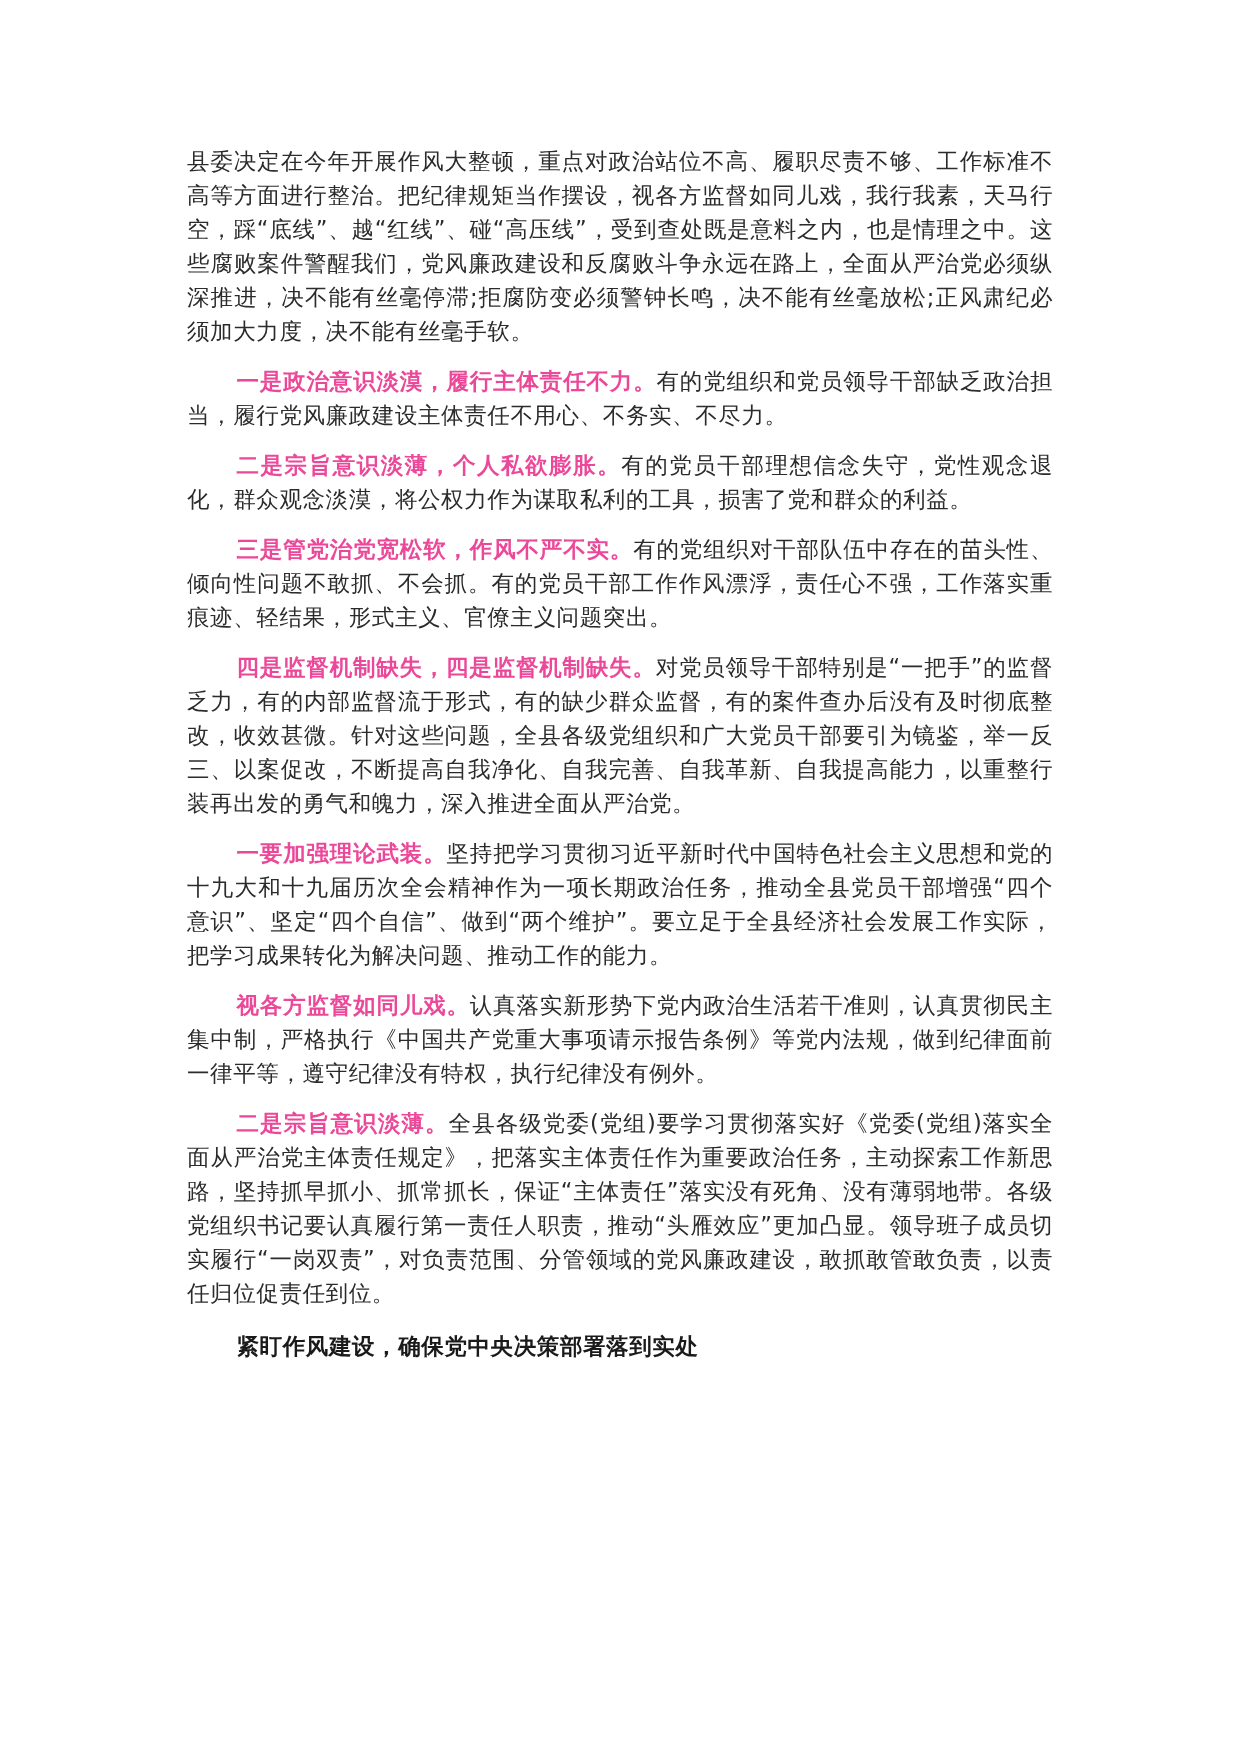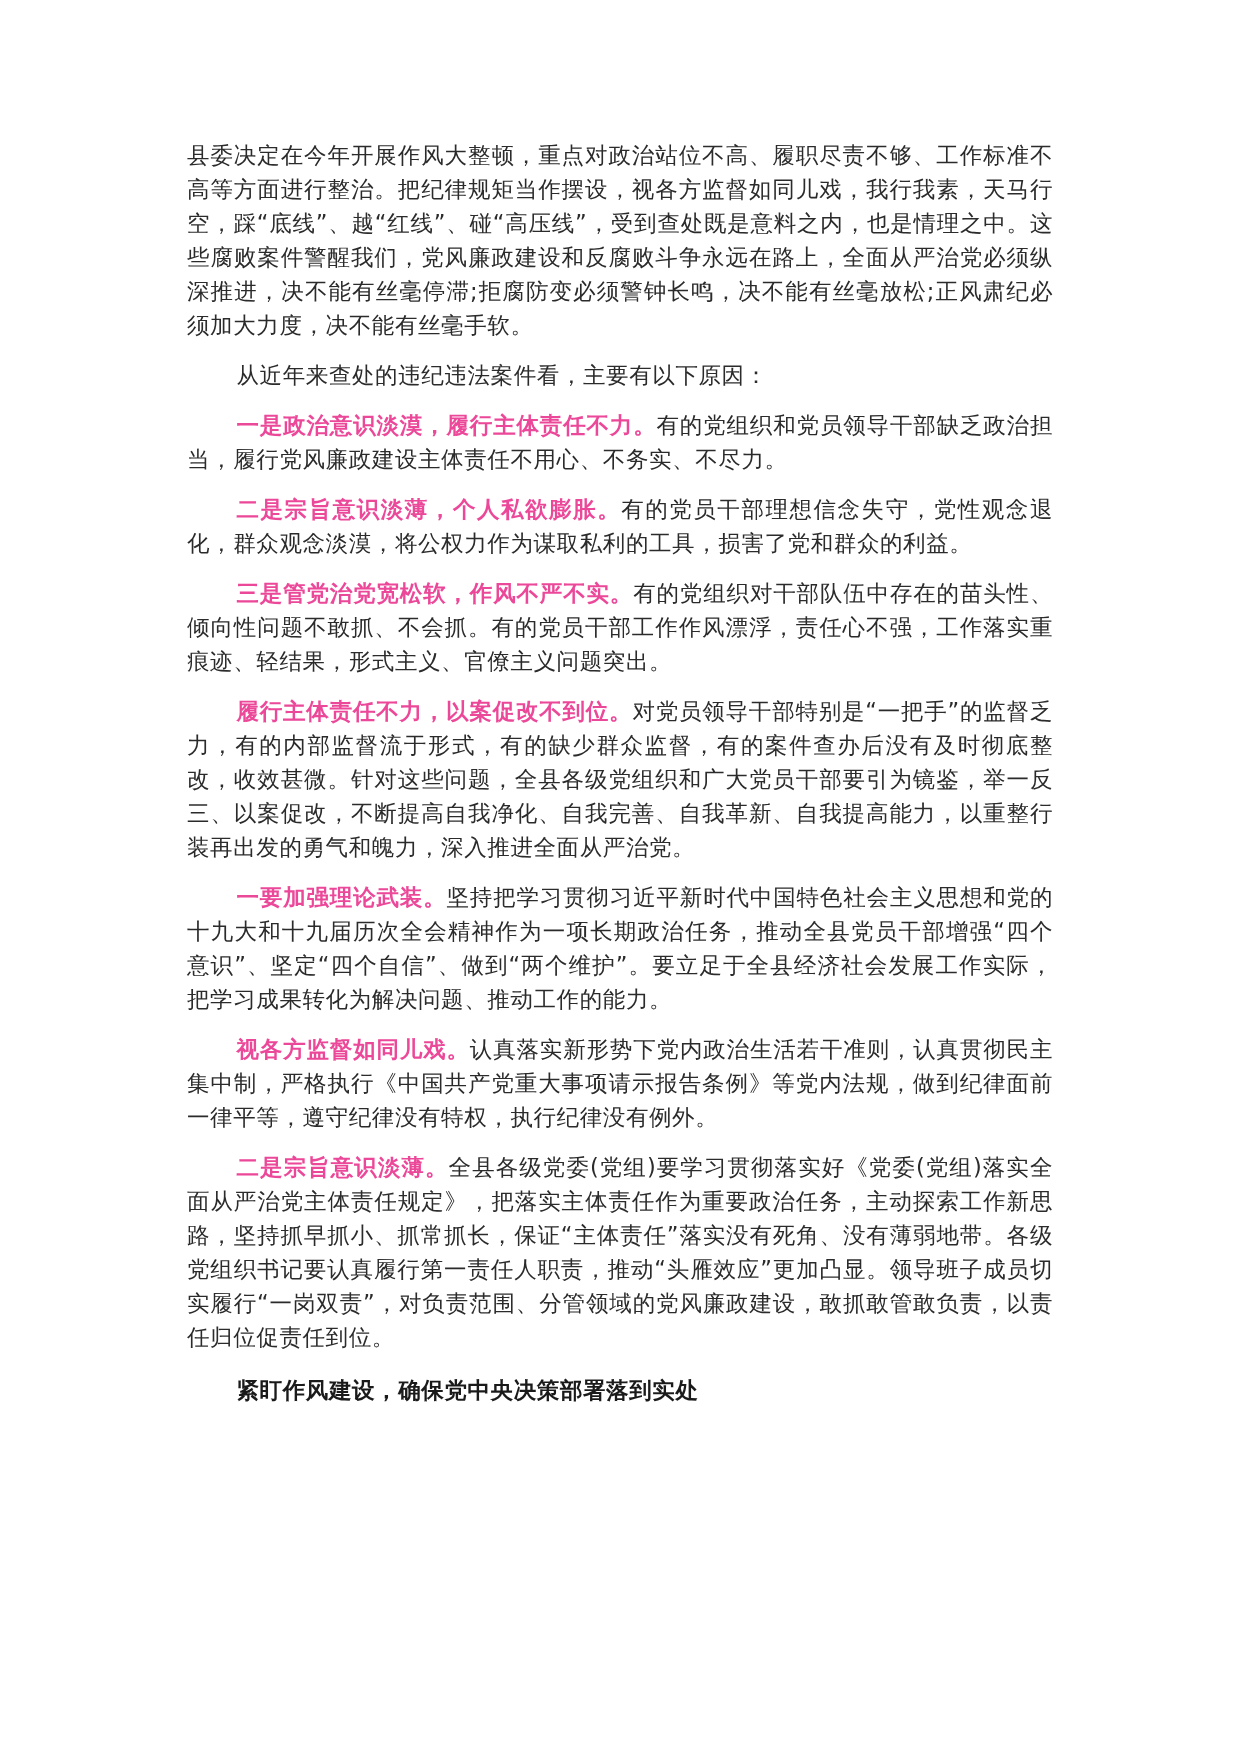--- a/index.html
+++ b/index.html
@@ -1,20 +1,20 @@
 <!DOCTYPE html>
 <html><head>
 <meta charset="utf-8">
 <style>
   html, body { margin: 0; padding: 0; background: #ffffff; }
   body { width: 1240px; height: 1754px; position: relative; overflow: hidden; }
   .page {
     position: absolute;
     left: 187px;
-    top: 138px;
+    top: 144px;
     width: 866px;
     font-family: "DejaVu Sans", "Liberation Sans", sans-serif;
     font-size: 22.5px;
     line-height: 34px;
     color: #2b2b2b;
     letter-spacing: 0.6px;
   }
   .para {
     margin: 0 0 16px 0;
     text-align: justify;
@@ -25,33 +25,30 @@
   .heading { font-weight: bold; color: #1a1a1a; text-indent: 2.2em; margin-top: 19px; }
 </style>
 </head>
 <body>
 
 <div class="page">
   <p class="para">
     <span>县委决定在今年开展作风大整顿，重点对政治站位不高、履职尽责不够、工作标准不高等方面进行整治。把纪律规矩当作摆设，视各方监督如同儿戏，我行我素，天马行空，踩“底线”、越“红线”、碰“高压线”，受到查处既是意料之内，也是情理之中。这些腐败案件警醒我们，党风廉政建设和反腐败斗争永远在路上，全面从严治党必须纵深推进，决不能有丝毫停滞;拒腐防变必须警钟长鸣，决不能有丝毫放松;正风肃纪必须加大力度，决不能有丝毫手软。</span>
   </p>
   <p class="para indent">
-    <span>从近年来查处的违纪违法案件看，主要有以下原因：</span>
-  </p>
-  <p class="para indent">
     <span class="lead">一是政治意识淡漠，履行主体责任不力。</span><span>有的党组织和党员领导干部缺乏政治担当，履行党风廉政建设主体责任不用心、不务实、不尽力。</span>
   </p>
   <p class="para indent">
     <span class="lead">二是宗旨意识淡薄，个人私欲膨胀。</span><span>有的党员干部理想信念失守，党性观念退化，群众观念淡漠，将公权力作为谋取私利的工具，损害了党和群众的利益。</span>
   </p>
   <p class="para indent">
     <span class="lead">三是管党治党宽松软，作风不严不实。</span><span>有的党组织对干部队伍中存在的苗头性、倾向性问题不敢抓、不会抓。有的党员干部工作作风漂浮，责任心不强，工作落实重痕迹、轻结果，形式主义、官僚主义问题突出。</span>
   </p>
   <p class="para indent">
-    <span class="lead">履行主体责任不力，以案促改不到位。</span><span>对党员领导干部特别是“一把手”的监督乏力，有的内部监督流于形式，有的缺少群众监督，有的案件查办后没有及时彻底整改，收效甚微。针对这些问题，全县各级党组织和广大党员干部要引为镜鉴，举一反三、以案促改，不断提高自我净化、自我完善、自我革新、自我提高能力，以重整行装再出发的勇气和魄力，深入推进全面从严治党。</span>
+    <span class="lead">四是监督机制缺失，四是监督机制缺失。</span><span>对党员领导干部特别是“一把手”的监督乏力，有的内部监督流于形式，有的缺少群众监督，有的案件查办后没有及时彻底整改，收效甚微。针对这些问题，全县各级党组织和广大党员干部要引为镜鉴，举一反三、以案促改，不断提高自我净化、自我完善、自我革新、自我提高能力，以重整行装再出发的勇气和魄力，深入推进全面从严治党。</span>
   </p>
   <p class="para indent">
     <span class="lead">一要加强理论武装。</span><span>坚持把学习贯彻习近平新时代中国特色社会主义思想和党的十九大和十九届历次全会精神作为一项长期政治任务，推动全县党员干部增强“四个意识”、坚定“四个自信”、做到“两个维护”。要立足于全县经济社会发展工作实际，把学习成果转化为解决问题、推动工作的能力。</span>
   </p>
   <p class="para indent">
     <span class="lead">视各方监督如同儿戏。</span><span>认真落实新形势下党内政治生活若干准则，认真贯彻民主集中制，严格执行《中国共产党重大事项请示报告条例》等党内法规，做到纪律面前一律平等，遵守纪律没有特权，执行纪律没有例外。</span>
   </p>
   <p class="para indent">
     <span class="lead">二是宗旨意识淡薄。</span><span>全县各级党委(党组)要学习贯彻落实好《党委(党组)落实全面从严治党主体责任规定》，把落实主体责任作为重要政治任务，主动探索工作新思路，坚持抓早抓小、抓常抓长，保证“主体责任”落实没有死角、没有薄弱地带。各级党组织书记要认真履行第一责任人职责，推动“头雁效应”更加凸显。领导班子成员切实履行“一岗双责”，对负责范围、分管领域的党风廉政建设，敢抓敢管敢负责，以责任归位促责任到位。</span>
   </p>

